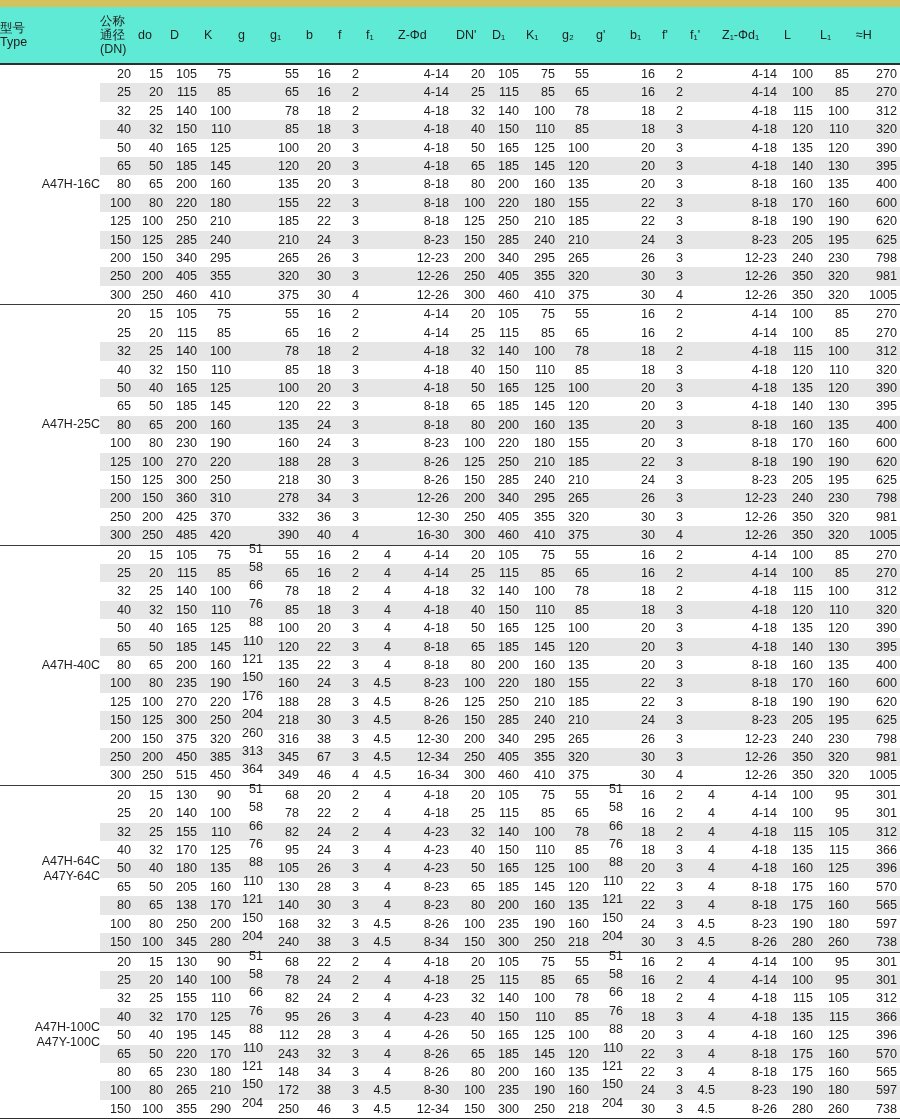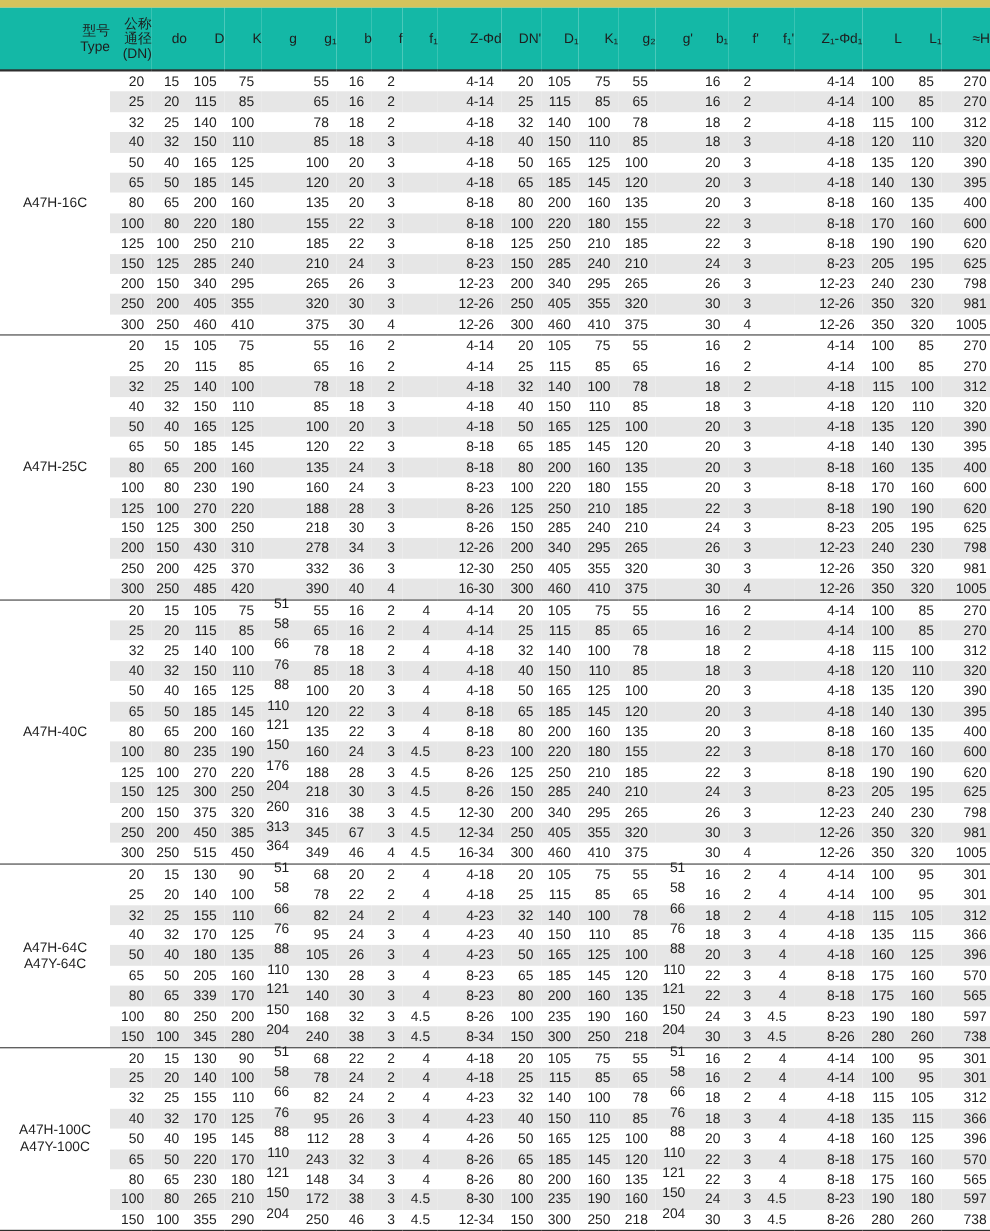--- a/index.html
+++ b/index.html
@@ -7,33 +7,33 @@
     width:900px;height:1119px;background:#ffffff;overflow:hidden;
     font-family:"Liberation Sans","DejaVu Sans",sans-serif;color:#1e1e1e;
     position:relative;
   }
   .top-strip{height:7px;width:100%;background:#d4c35c;}
   table.spec{
     width:900px;border-collapse:collapse;table-layout:fixed;
     border-bottom:2px solid #2e2e2e;
   }
   thead th{
-    background:#14b8a6;font-weight:normal;font-size:12.5px;line-height:14px;
-    vertical-align:middle;text-align:right;white-space:pre-line;
+    background:#5eead4;font-weight:normal;font-size:12.5px;line-height:14px;
+    vertical-align:middle;text-align:left;white-space:pre-line;
     height:52px;padding:2px 0;border-bottom:2.5px solid #2e2e2e;
   }
   tbody{border-top:1.5px solid #3a3a3a;}
   tbody.first{border-top:none;}
   td{
     font-size:12.6px;height:18.4px;line-height:18.4px;
     text-align:right;padding:0 7px 0 0;white-space:nowrap;
   }
   td:last-child{padding-right:3px;}
   td.model{
-    text-align:center;padding:0;background:#ffffff;
+    padding:0;background:#ffffff;
     white-space:pre-line;line-height:15px;font-size:12.5px;vertical-align:middle;margin-left:21px;
   }
   tr.stripe td{background:#e6e6e6;}
   .raised{position:relative;top:-6px;display:inline-block;line-height:normal;}
 </style>
 </head>
 <body>
 
 <div class="page">
   <div class="top-strip"></div>
@@ -646,21 +646,21 @@
           <td>3</td>
           <td></td>
           <td>8-23</td>
           <td>205</td>
           <td>195</td>
           <td>625</td>
         </tr>
         <tr class="stripe">
           <td>200</td>
           <td>150</td>
-          <td>430</td>
+          <td>360</td>
           <td>310</td>
           <td></td>
           <td>278</td>
           <td>34</td>
           <td>3</td>
           <td></td>
           <td>12-26</td>
           <td>200</td>
           <td>340</td>
           <td>295</td>
@@ -1181,21 +1181,21 @@
           <td>3</td>
           <td>4</td>
           <td>8-18</td>
           <td>175</td>
           <td>160</td>
           <td>570</td>
         </tr>
         <tr class="stripe">
           <td>80</td>
           <td>65</td>
-          <td>339</td>
+          <td>138</td>
           <td>170</td>
           <td><span class="raised">121</span></td>
           <td>140</td>
           <td>30</td>
           <td>3</td>
           <td>4</td>
           <td>8-23</td>
           <td>80</td>
           <td>200</td>
           <td>160</td>

